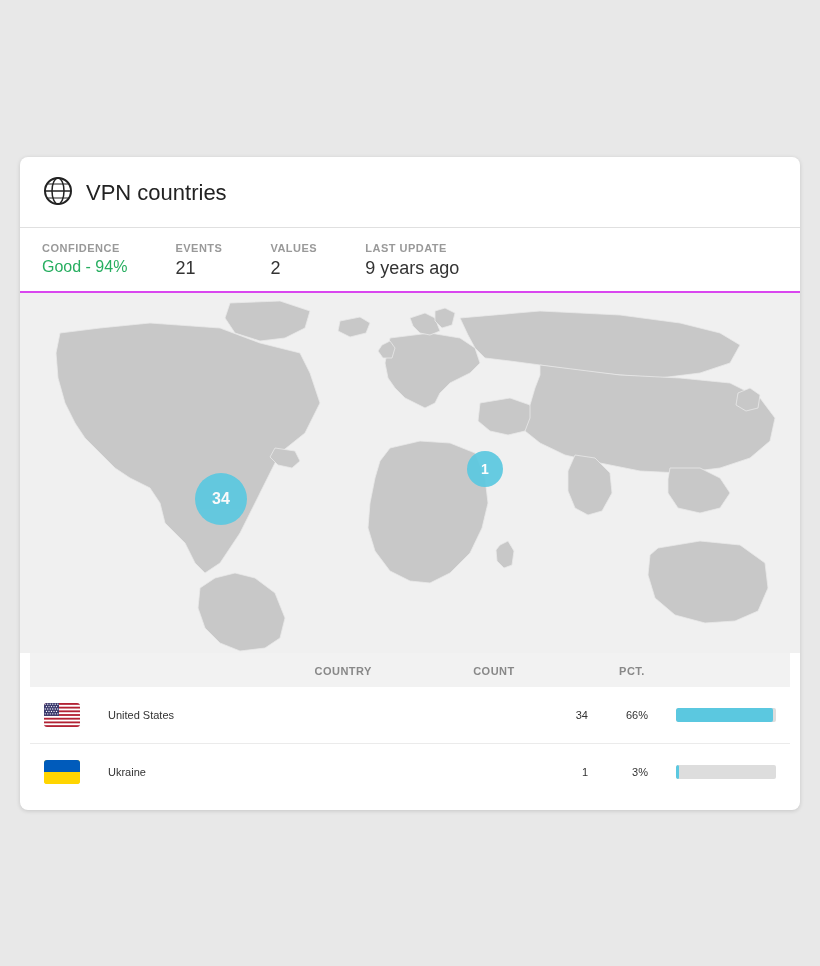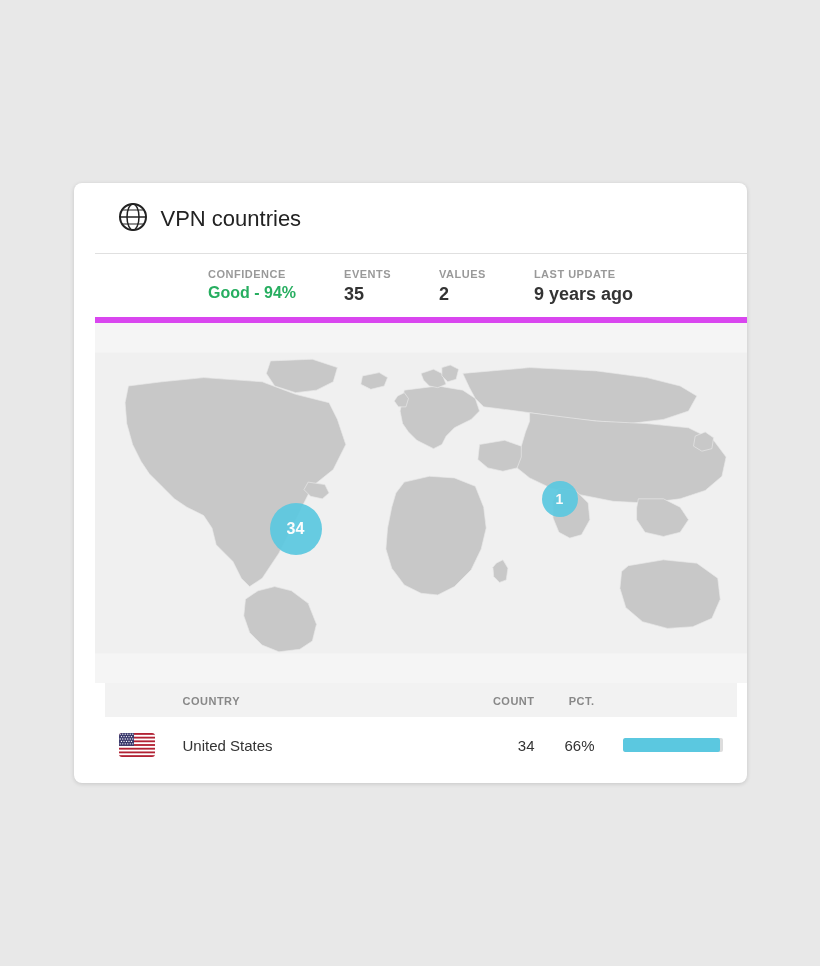--- a/index.html
+++ b/index.html
@@ -9,24 +9,23 @@
       display: flex;
       justify-content: center;
       align-items: center;
       min-height: 100vh;
       font-family: -apple-system, BlinkMacSystemFont, 'Segoe UI', Arial, sans-serif;
     }
 
     .card {
       background: #fff;
       border-radius: 8px;
-      width: 673px;
+      width: 780px;
       box-shadow: 0 1px 4px rgba(0,0,0,0.15);
       overflow: hidden;
-      padding-left: 21px;
     }
 
     
     .card-header {
       display: flex;
       align-items: center;
       padding: 18px 22px 16px;
       border-bottom: 1px solid #e0e0e0;
       gap: 12px;
     }
@@ -40,39 +39,37 @@
       font-size: 22px;
       font-weight: 400;
       color: #222;
     }
 
     
     .stats-row {
       display: flex;
       padding: 14px 22px 12px;
       gap: 48px;
-      border-bottom: 6px solid #d946ef;
-      justify-content: center;
+      border-bottom: 2px solid #d946ef;
     }
 
     .stat-item {}
 
     .stat-label {
       font-size: 11px;
       font-weight: 700;
       color: #999;
       letter-spacing: 0.5px;
       text-transform: uppercase;
       margin-bottom: 4px;
     }
 
     .stat-value {
       font-size: 18px;
       color: #333;
-      font-weight: bold;
     }
 
     .stat-value.good {
       color: #27ae60;
       font-size: 16px;
     }
 
     
     .map-container {
       position: relative;
@@ -127,38 +124,38 @@
     }
 
     .data-table thead tr th {
       font-size: 11px;
       font-weight: 700;
       color: #888;
       text-transform: uppercase;
       letter-spacing: 0.5px;
       padding: 12px 14px 10px;
       background: #f2f2f2;
-      text-align: left;
+      text-align: right;
     }
 
     .data-table thead tr th.right {
-      text-align: right;
+      text-align: center;
     }
 
     .data-table tbody tr {
       border-bottom: 1px solid #ebebeb;
     }
 
     .data-table tbody tr:last-child {
       border-bottom: none;
     }
 
     .data-table tbody tr td {
       padding: 16px 14px;
-      font-size: 15px;
+      font-size: 11px;
       color: #333;
       vertical-align: middle;
     }
 
     .data-table tbody tr td.right {
       text-align: right;
     }
 
     .flag {
       width: 36px;
@@ -218,21 +215,21 @@
     <span class="card-title">VPN countries</span>
   </div>
 
   <div class="stats-row">
     <div class="stat-item">
       <div class="stat-label">CONFIDENCE</div>
       <div class="stat-value good">Good - 94%</div>
     </div>
     <div class="stat-item">
       <div class="stat-label">EVENTS</div>
-      <div class="stat-value">35</div>
+      <div class="stat-value">21</div>
     </div>
     <div class="stat-item">
       <div class="stat-label">VALUES</div>
       <div class="stat-value">2</div>
     </div>
     <div class="stat-item">
       <div class="stat-label">LAST UPDATE</div>
       <div class="stat-value">9 years ago</div>
     </div>
   </div>
@@ -344,17 +341,33 @@
     </td>
     <td>United States</td>
     <td class="right">34</td>
     <td class="right">66%</td>
     <td class="bar-cell">
       <div class="bar-wrapper">
         <div class="bar-fill" style="width:97%"></div>
       </div>
     </td>
   </tr>
+          <tr>
+    <td>
+      <div class="flag flag-ua"><svg width="36" height="24" viewBox="0 0 36 24" xmlns="http://www.w3.org/2000/svg">
+      <rect width="36" height="12" fill="#005BBB"></rect>
+      <rect y="12" width="36" height="12" fill="#FFD500"></rect>
+    </svg></div>
+    </td>
+    <td>Ukraine</td>
+    <td class="right">1</td>
+    <td class="right">3%</td>
+    <td class="bar-cell">
+      <div class="bar-wrapper">
+        <div class="bar-fill" style="width:3%"></div>
+      </div>
+    </td>
+  </tr>
         </tbody>
     </table>
   </div>
 
 </div>
 
 </body></html>

